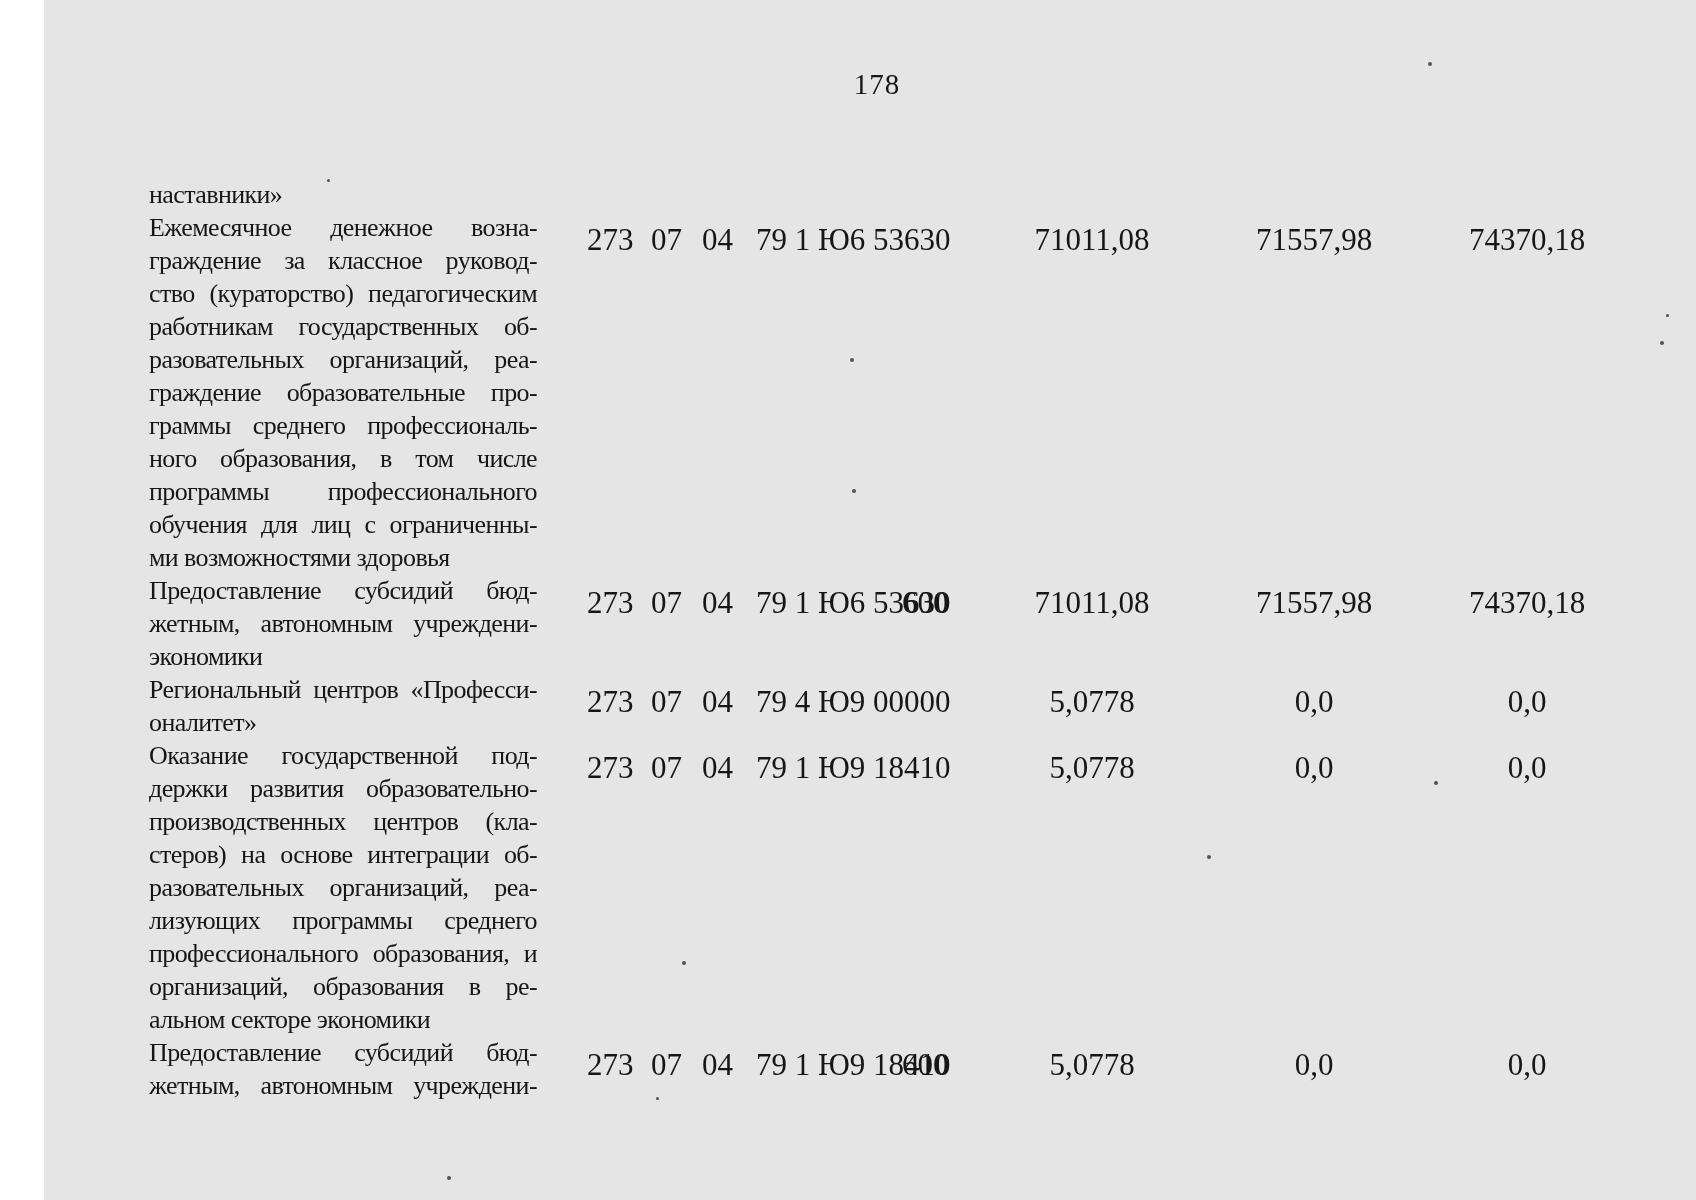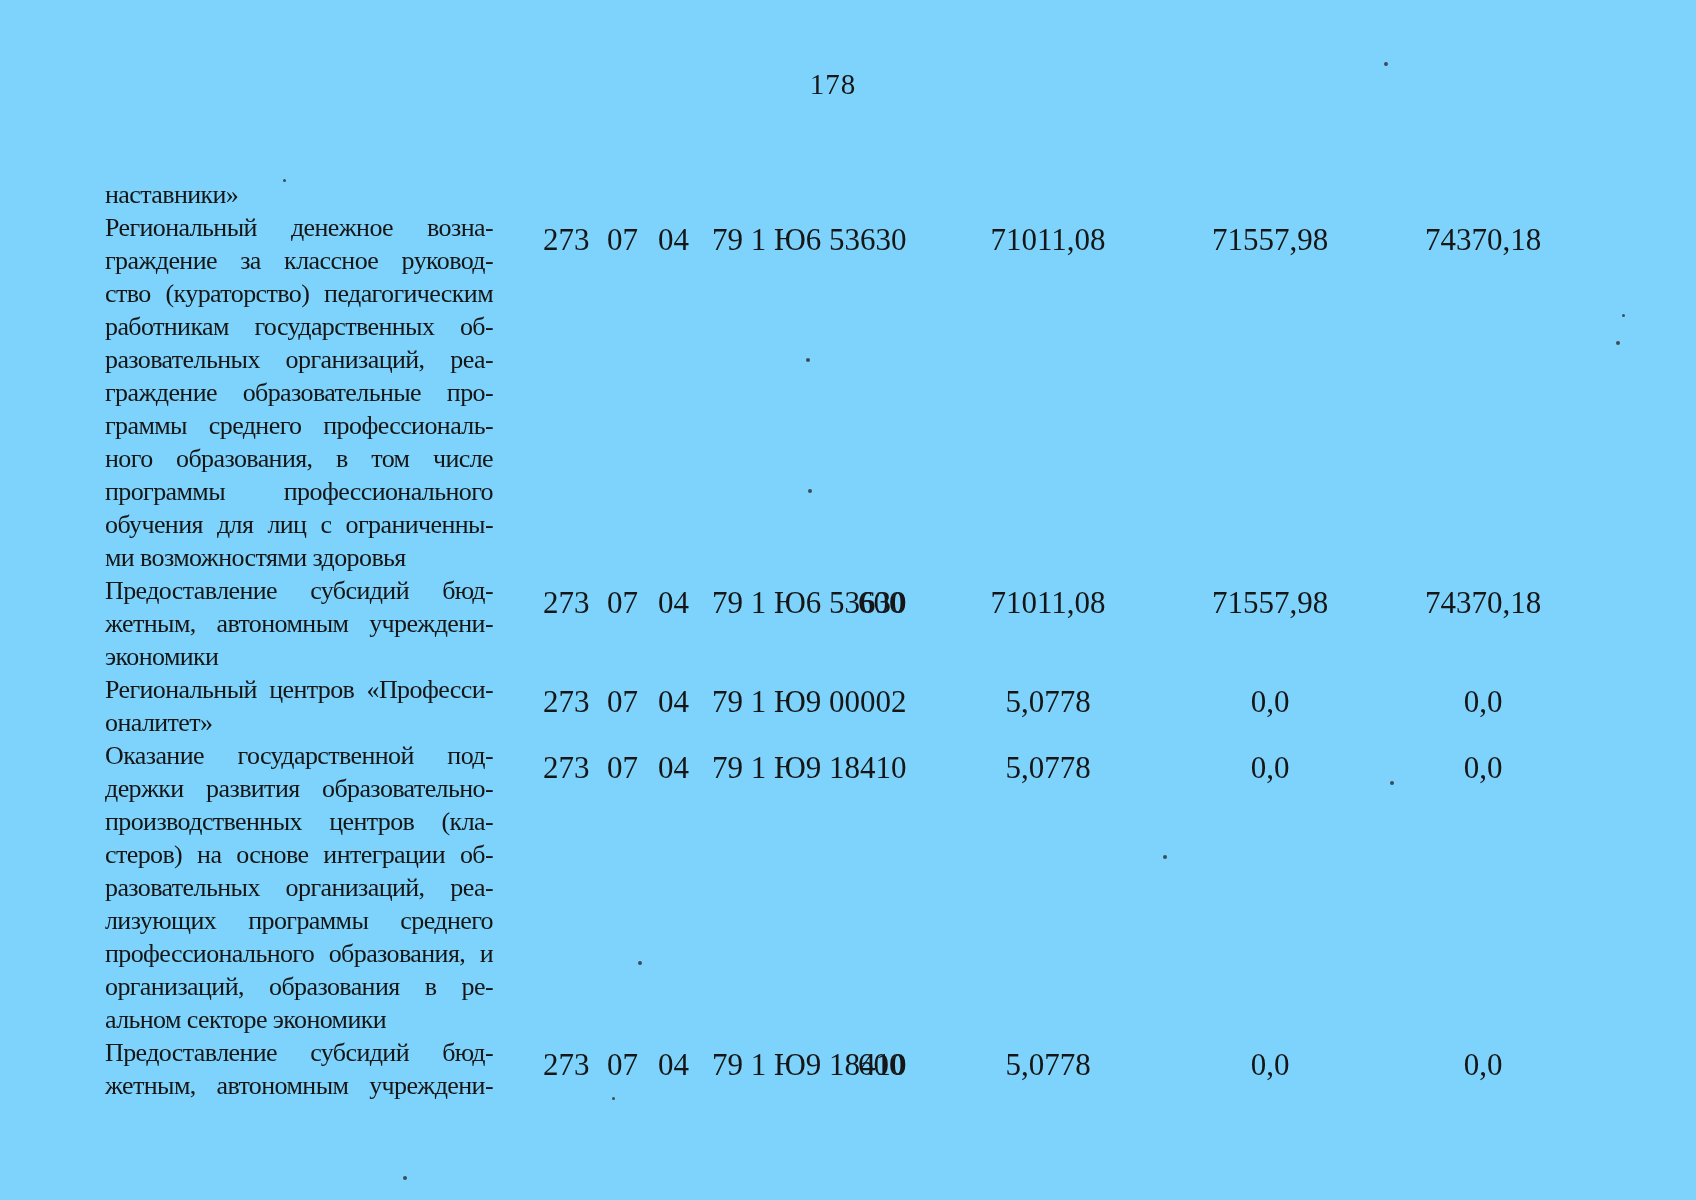--- a/index.html
+++ b/index.html
@@ -1,21 +1,21 @@
 <!DOCTYPE html>
 <html lang="ru"><head>
 <meta charset="utf-8">
 <style>
   html,body{margin:0;padding:0;}
   body{
     width:1696px;height:1200px;position:relative;overflow:hidden;
     background:#ffffff;color:#161616;
     font-family:"Liberation Serif","DejaVu Serif",serif;
   }
-  .page{position:absolute;inset:0;background:#7dd3fc;}
+  .page{position:absolute;inset:0;background:#e5e5e5;margin-left:44px;}
   .page-number{
     position:absolute;top:68px;left:783px;width:100px;
     text-align:center;font-size:29px;letter-spacing:1px;
   }
   .rows{
     position:absolute;left:105px;top:178px;width:1560px;
     font-size:26px;line-height:33px;letter-spacing:-0.6px;
   }
   .row{position:relative;}
   
@@ -45,21 +45,21 @@
 <body>
 
 <div class="page">
   <div class="page-number">178</div>
 
   <div class="rows" id="rows">
       <div class="row">
         <div class="tl last">наставники»</div>
       </div>
       <div class="row">
-        <div class="tl">Региональный денежное возна-</div>
+        <div class="tl">Ежемесячное денежное возна-</div>
         <div class="tl">граждение за классное руковод-</div>
         <div class="tl">ство (кураторство) педагогическим</div>
         <div class="tl">работникам государственных об-</div>
         <div class="tl">разовательных организаций, реа-</div>
         <div class="tl">граждение образовательные про-</div>
         <div class="tl">граммы среднего профессиональ-</div>
         <div class="tl">ного образования, в том числе</div>
         <div class="tl">программы профессионального</div>
         <div class="tl">обучения для лиц с ограниченны-</div>
         <div class="tl last">ми возможностями здоровья</div>
@@ -83,21 +83,21 @@
         <div class="cell v v1">71011,08</div>
         <div class="cell v v2">71557,98</div>
         <div class="cell v v3">74370,18</div>
       </div>
       <div class="row">
         <div class="tl">Региональный центров «Професси-</div>
         <div class="tl last">оналитет»</div>
         <div class="cell c1">273</div>
         <div class="cell c2">07</div>
         <div class="cell c3">04</div>
-        <div class="cell c4">79 1 Ю9 00002</div>
+        <div class="cell c4">79 4 Ю9 00000</div>
         <div class="cell v v1">5,0778</div>
         <div class="cell v v2">0,0</div>
         <div class="cell v v3">0,0</div>
       </div>
       <div class="row">
         <div class="tl">Оказание государственной под-</div>
         <div class="tl">держки развития образовательно-</div>
         <div class="tl">производственных центров (кла-</div>
         <div class="tl">стеров) на основе интеграции об-</div>
         <div class="tl">разовательных организаций, реа-</div>

